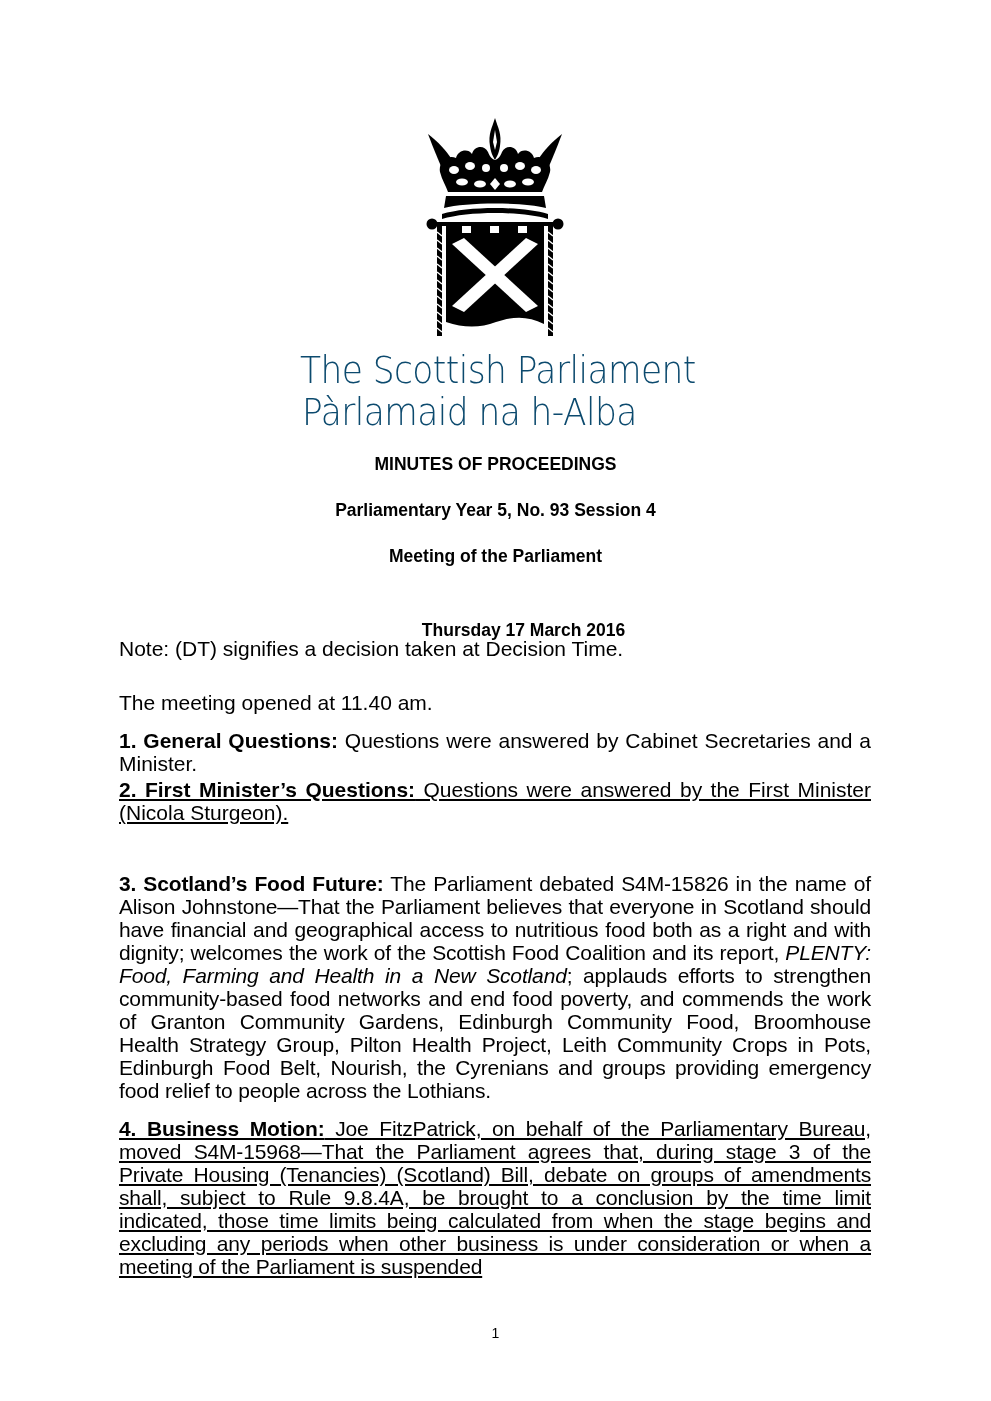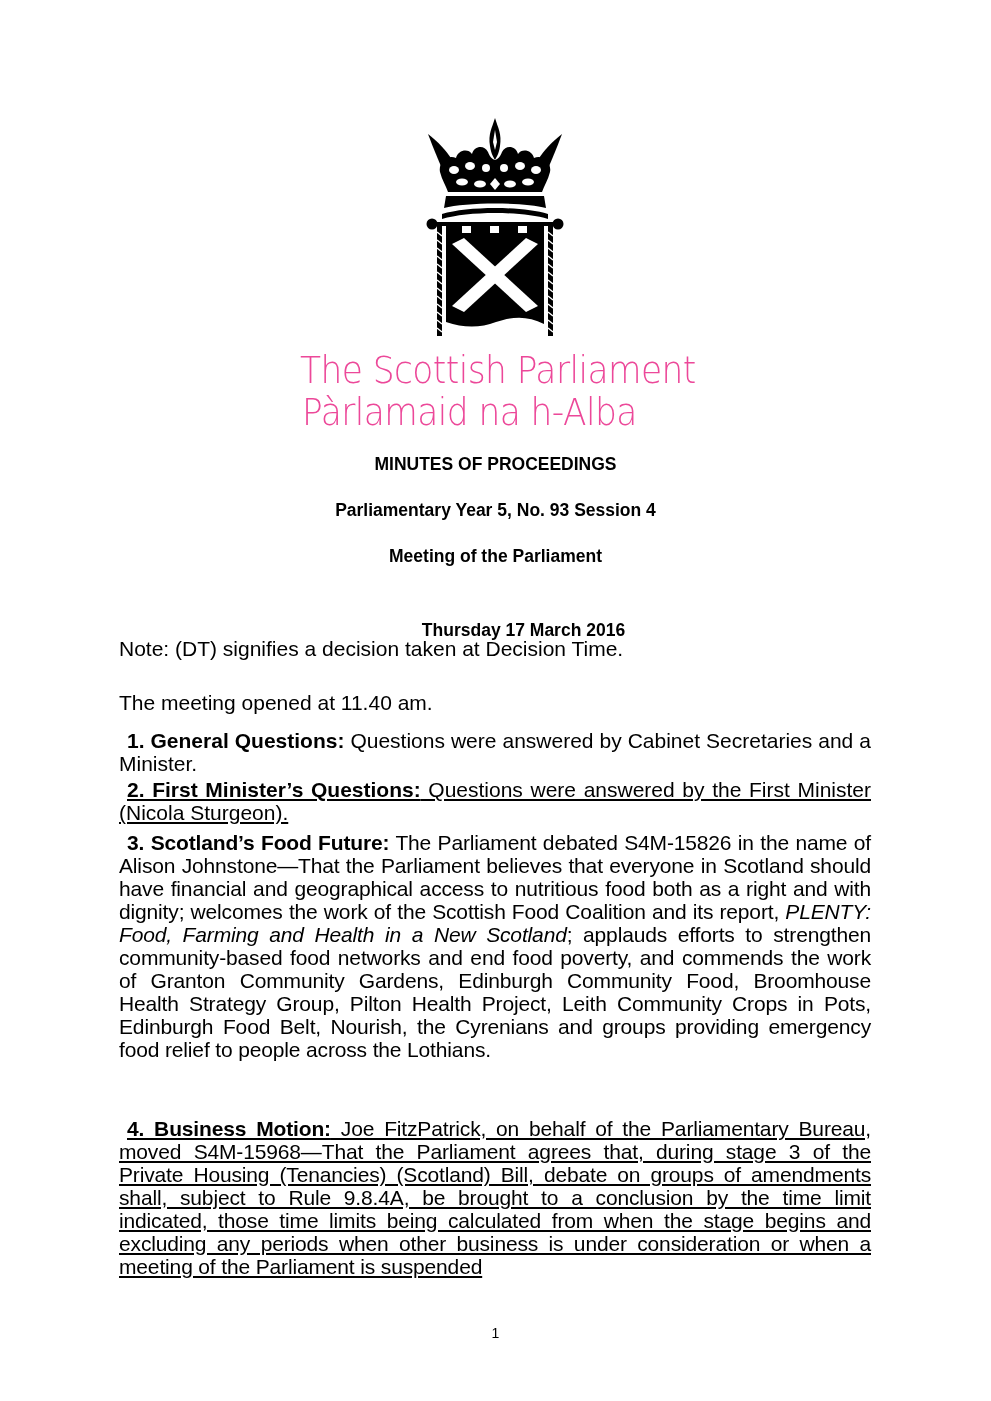--- a/index.html
+++ b/index.html
@@ -35,21 +35,21 @@
       position: absolute;
       left: 300px;
       top: 350px;
       width: 400px;
       text-align: left;
       font-family: "DejaVu Sans", sans-serif;
       font-weight: 300;
       font-size: 37px;
       line-height: 42px;
       letter-spacing: -0.6px;
-      color: #ec4899;
+      color: #0c4a6e;
     }
     .wordmark div { white-space: nowrap; }
     .wordmark .line1 { transform: scaleX(0.93); transform-origin: left center; }
     .wordmark .line2 { transform: scaleX(0.93); transform-origin: left center; margin-left: 2px; }
     .heading {
       position: absolute;
       left: 0;
       width: 991px;
       text-align: center;
       font-weight: bold;
@@ -69,23 +69,23 @@
       line-height: 23px;
       text-align: justify;
     }
     .body-text.tight {
       letter-spacing: -0.15px;
     }
     .p-note { top: 637px; }
     .p-open { top: 683px; margin-top: 8px; }
     .p-1 { top: 729px; }
     .p-2 { top: 778px; text-decoration: underline; }
-    .p-3 { top: 831px; }
+    .p-3 { top: 872px; }
     .p-4 { top: 1117px; text-decoration: underline; }
-    .b { font-weight: bold; margin-left: 8px; }
+    .b { font-weight: bold; }
     .i { font-style: italic; }
     .page-number {
       position: absolute;
       left: 0;
       width: 991px;
       top: 1324px;
       text-align: center;
       font-size: 14px;
       line-height: 18px;
     }

